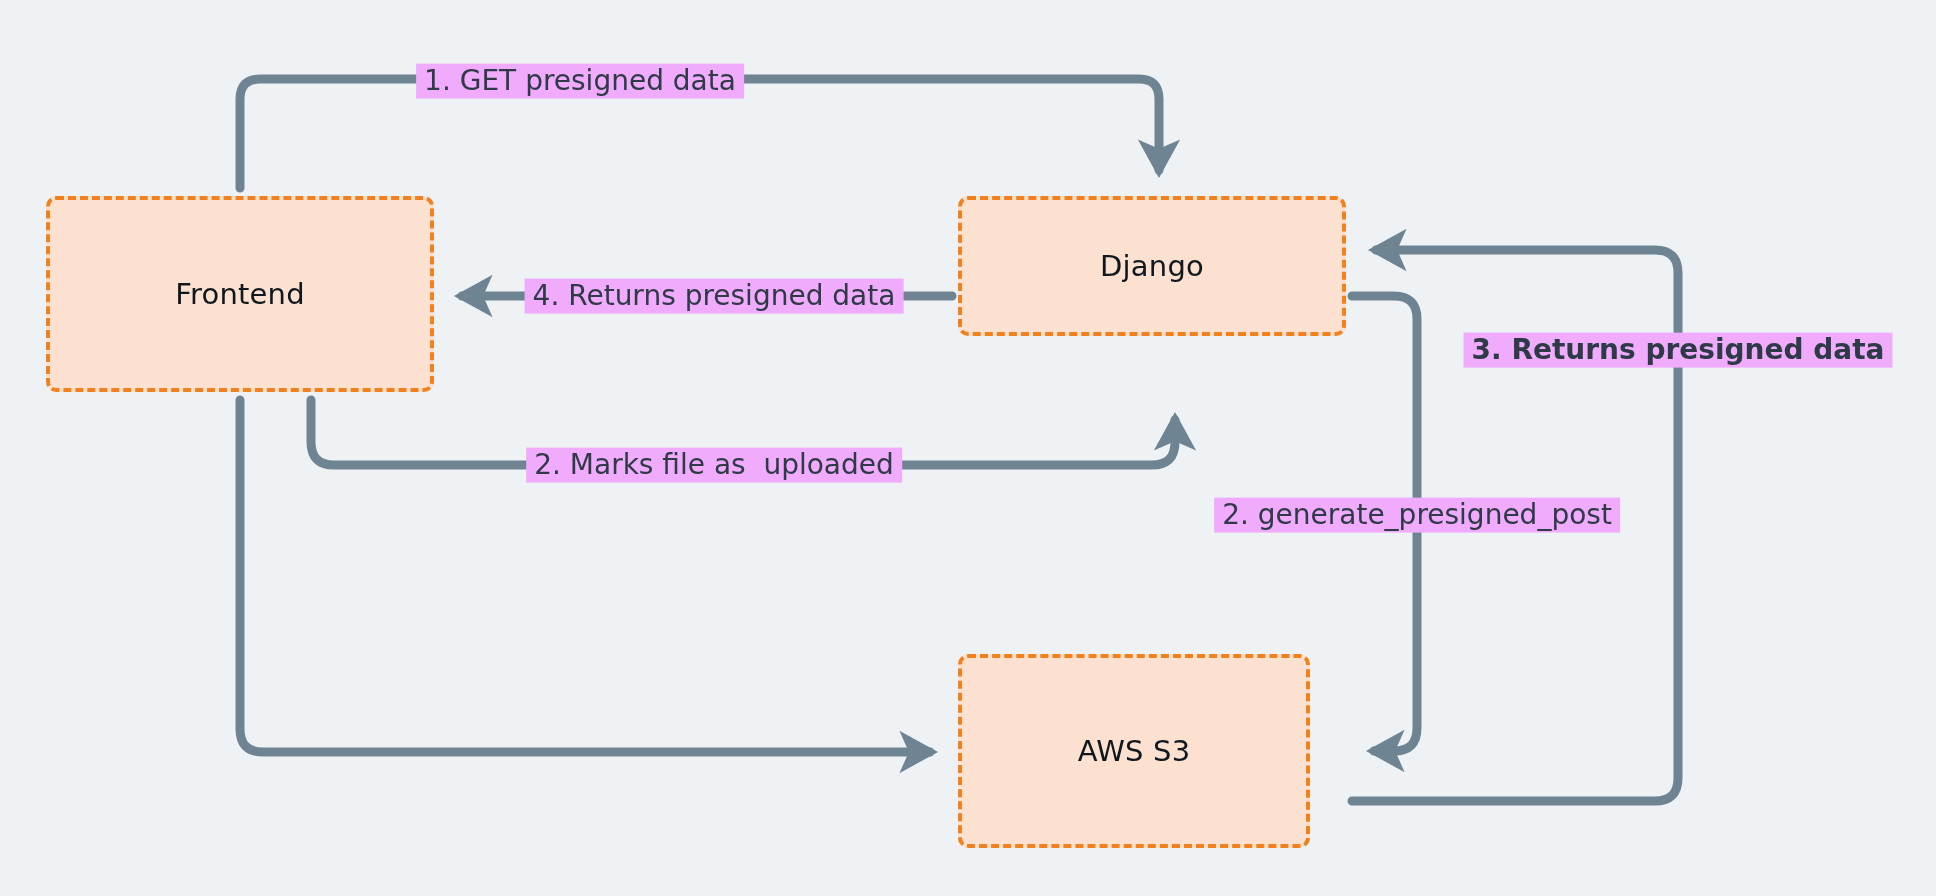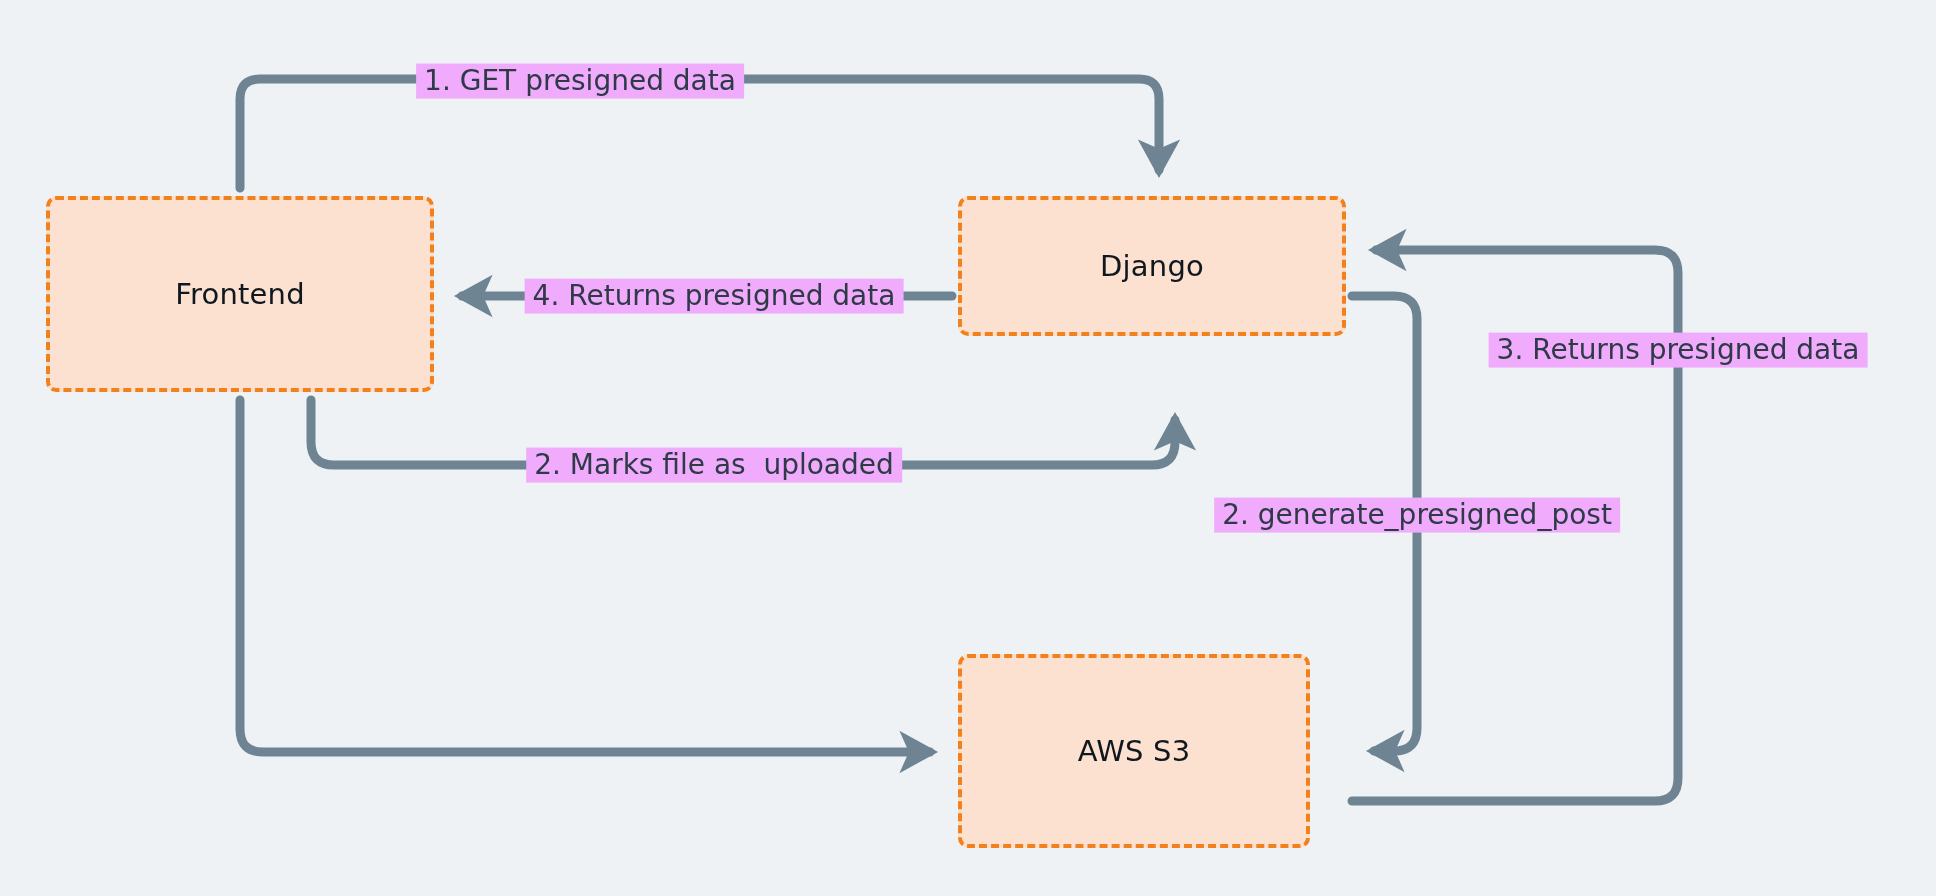--- a/index.html
+++ b/index.html
@@ -88,20 +88,20 @@
   </div>
 
   <div class="node" id="node-s3" style="left:958px; top:654px; width:352px; height:194px;">
     <span class="node-label">AWS S3</span>
   </div>
 
   <div class="edge-label" style="left:580px; top:81px;">1. GET presigned data</div>
 
   <div class="edge-label" style="left:1417px; top:515px;">2. generate_presigned_post</div>
 
-  <div class="edge-label" style="left:1678px; top:350px;">3. Returns presigned data</div>
+  <div class="edge-label" style="left:1678px; top:350px;font-weight:bold;">3. Returns presigned data</div>
 
   <div class="edge-label" style="left:714px; top:296px;text-align:center;">4. Returns presigned data</div>
 
 
   <div class="edge-label" style="left:714px; top:465px;">2. Marks file as  uploaded</div>
 
 </div>
 
 </body></html>

